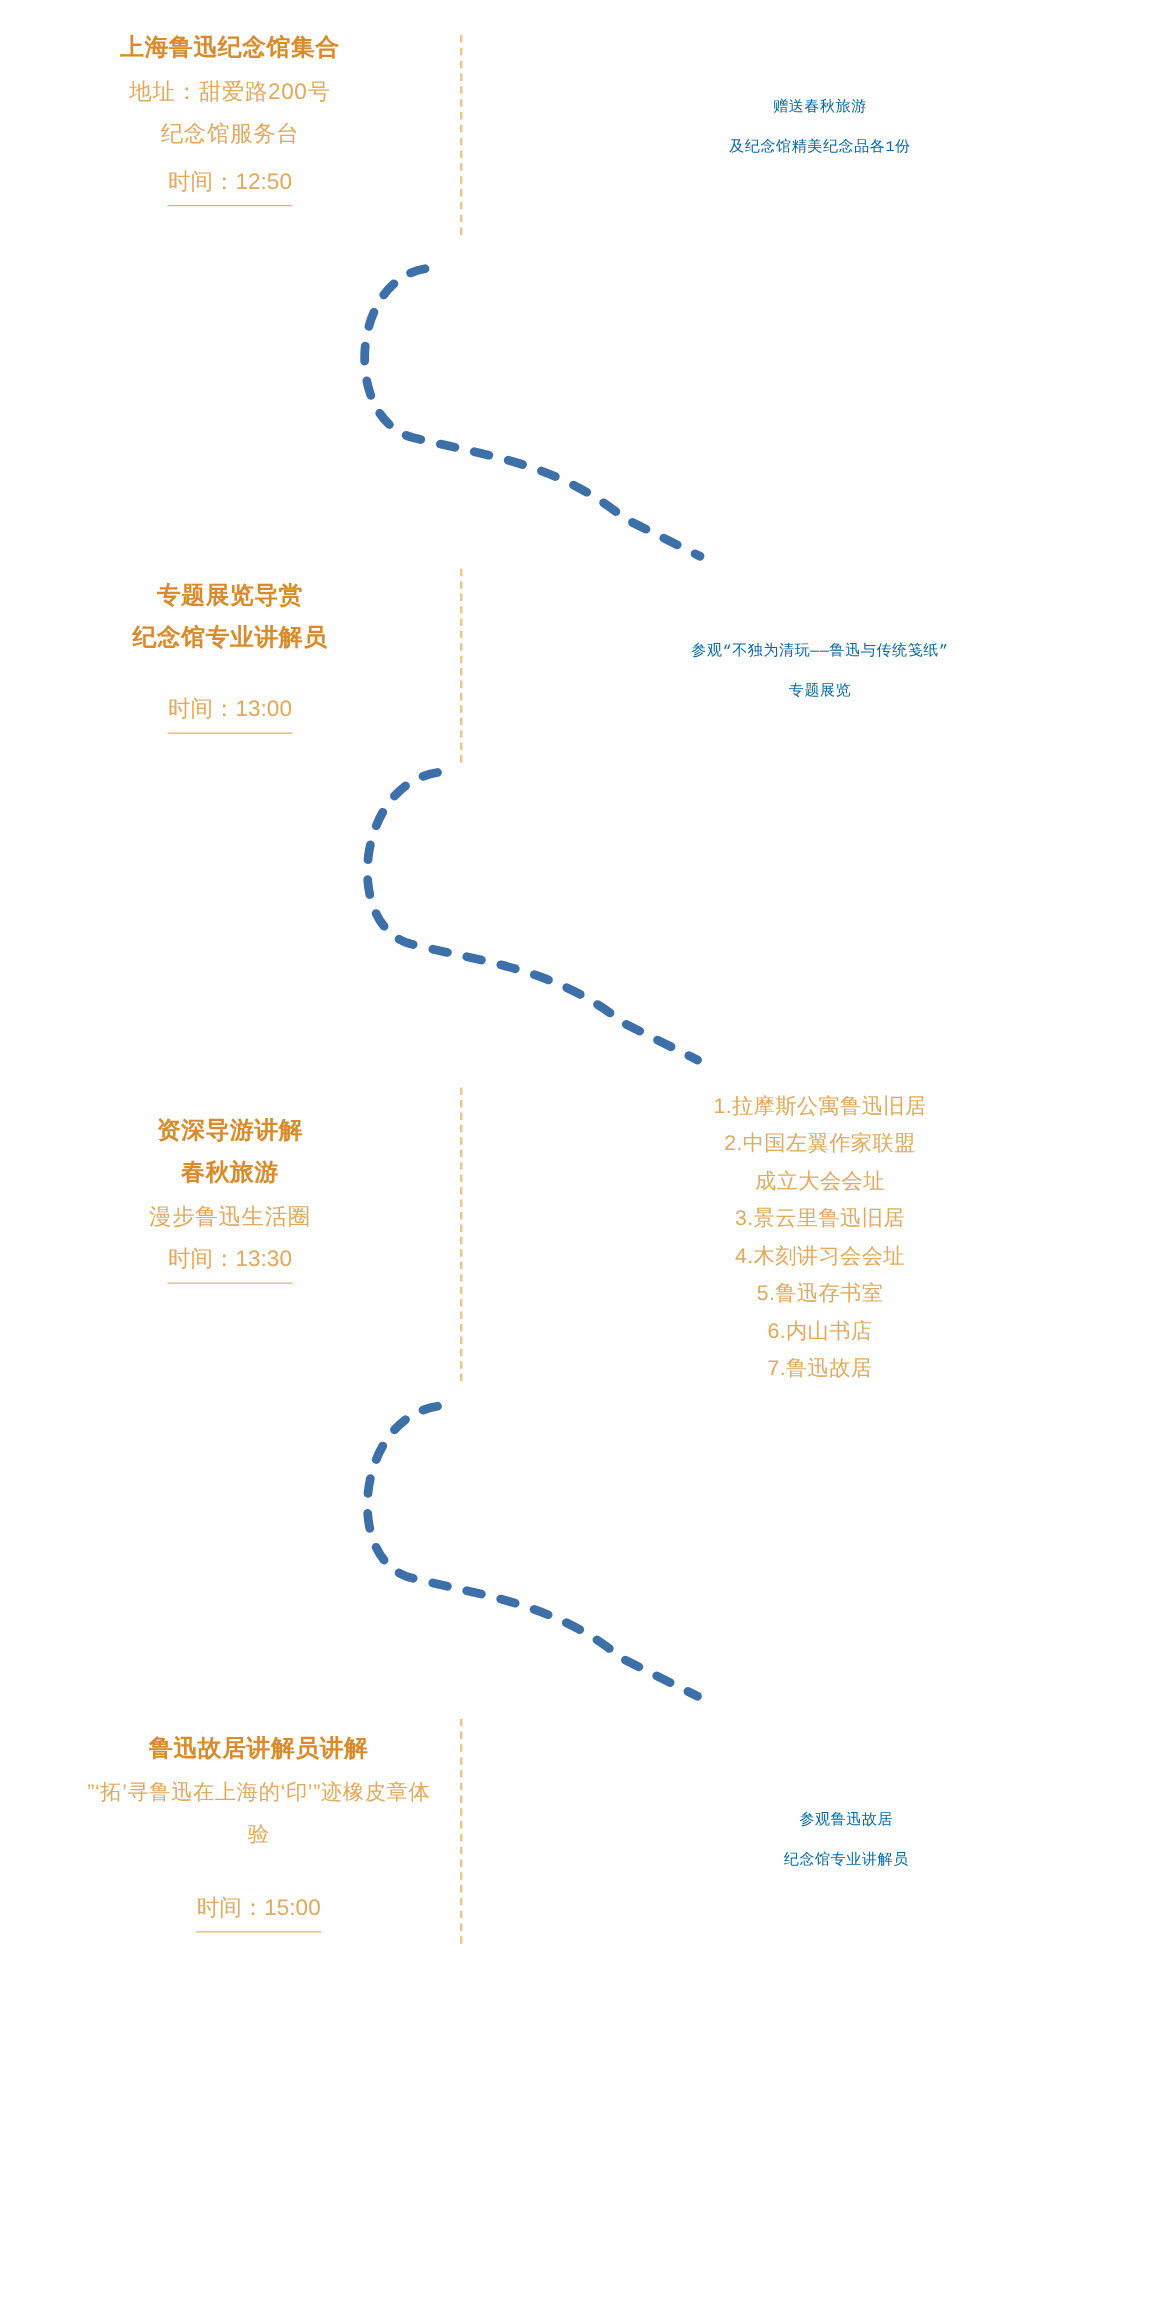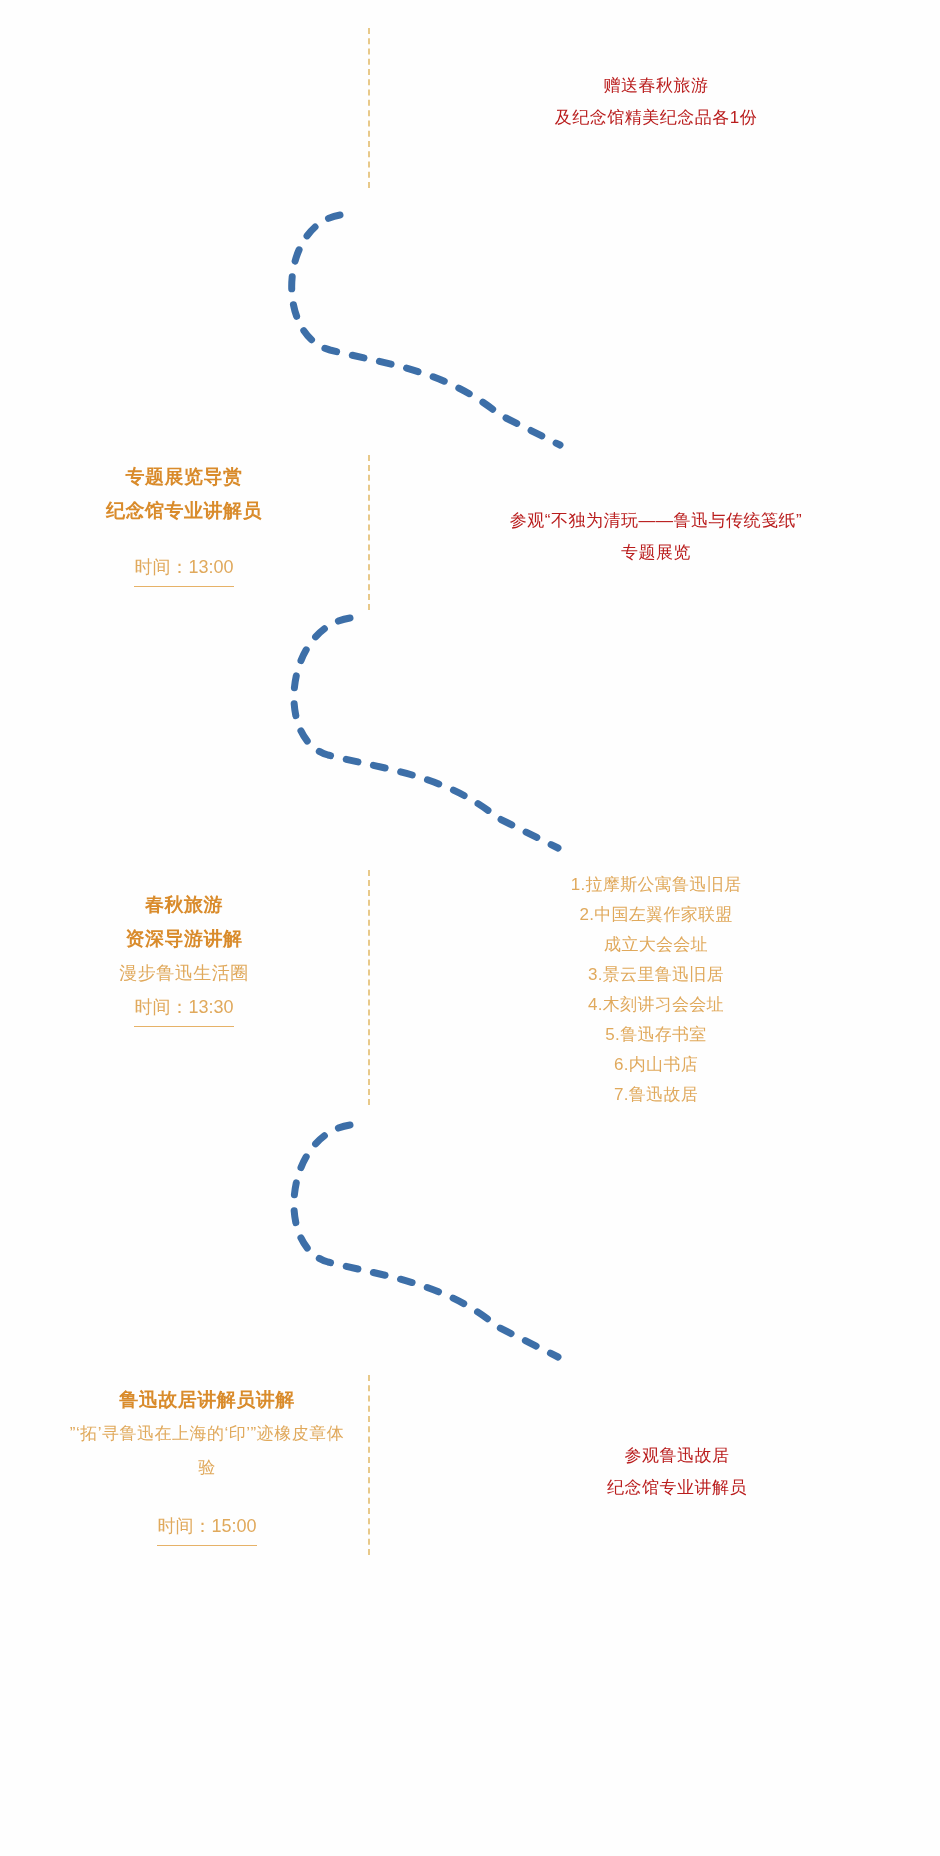--- a/index.html
+++ b/index.html
@@ -24,40 +24,46 @@
     letter-spacing:.5px;
   }
   .sub{
     color:#e0a95c;font-size:18px;line-height:34px;letter-spacing:.5px;
   }
   .time{
     color:#e0a95c;font-size:18px;line-height:34px;
     display:inline-block;border-bottom:1.5px solid #e6b268;padding-bottom:2px;
   }
   .rtext{
-    color:#b91c1c;font-size:17px;line-height:32px;letter-spacing:.5px;
+    color:#0369a1;font-size:12px;line-height:32px;letter-spacing:.5px;font-family:Liberation Mono, monospace;
   }
   .rlist{
     color:#e0a95c;font-size:17px;line-height:30px;letter-spacing:.3px;
   }
   .curve{position:absolute;pointer-events:none;}
   .curve path{
     fill:none;stroke:#3d6fa8;stroke-width:7;stroke-linecap:round;
     stroke-dasharray:12 16;
   }
 </style>
 </head>
 <body>
 
 <div class="divider" style="top:28px;height:160px;"></div>
 <div class="divider" style="top:455px;height:155px;"></div>
 <div class="divider" style="top:870px;height:235px;"></div>
 <div class="divider" style="top:1375px;height:180px;"></div>
 
 <div class="stage" style="top:0;left:0;width:940px;height:200px;">
+  <div class="col-left" style="top:22px;">
+    <div class="title">上海鲁迅纪念馆集合</div>
+    <div class="sub">地址：甜爱路200号</div>
+    <div class="sub">纪念馆服务台</div>
+    <div style="margin-top:4px;"><span class="time">时间：12:50</span></div>
+  </div>
   <div class="col-right" style="top:70px;">
     <div class="rtext">赠送春秋旅游</div>
     <div class="rtext">及纪念馆精美纪念品各1份</div>
   </div>
 </div>
 
 <svg class="curve" style="top:190px;left:270px;" width="320" height="270" viewBox="0 0 320 270">
   <path d="M 70 25 C 10 35, 5 145, 60 160 C 120 175, 175 180, 230 225 L 290 255"></path>
 </svg>
 
@@ -72,22 +78,22 @@
     <div class="rtext">专题展览</div>
   </div>
 </div>
 
 <svg class="curve" style="top:600px;left:270px;" width="320" height="260" viewBox="0 0 320 260">
   <path d="M 80 18 C 15 28, 5 140, 58 155 C 118 170, 175 175, 228 218 L 288 248"></path>
 </svg>
 
 <div class="stage" style="top:870px;left:0;width:940px;height:240px;">
   <div class="col-left" style="top:18px;">
+    <div class="title">资深导游讲解</div>
     <div class="title">春秋旅游</div>
-    <div class="title">资深导游讲解</div>
     <div class="sub">漫步鲁迅生活圈</div>
     <div style=""><span class="time">时间：13:30</span></div>
   </div>
   <div class="col-right" style="top:0px;">
     <div class="rlist">1.拉摩斯公寓鲁迅旧居</div>
     <div class="rlist">2.中国左翼作家联盟</div>
     <div class="rlist">成立大会会址</div>
     <div class="rlist">3.景云里鲁迅旧居</div>
     <div class="rlist">4.木刻讲习会会址</div>
     <div class="rlist">5.鲁迅存书室</div>

